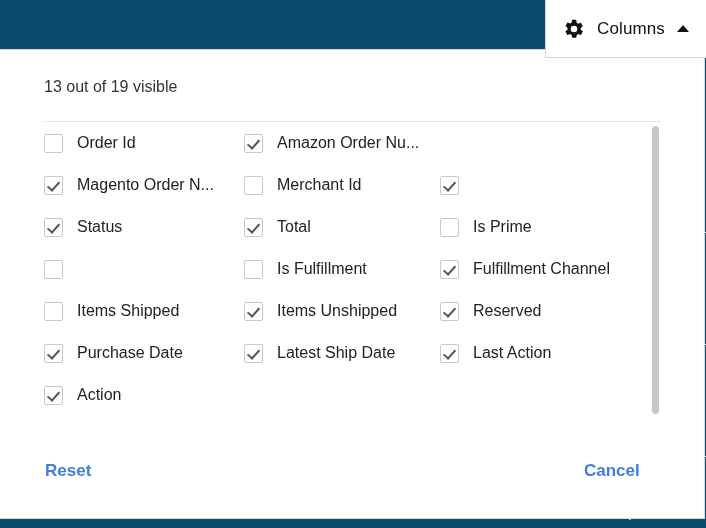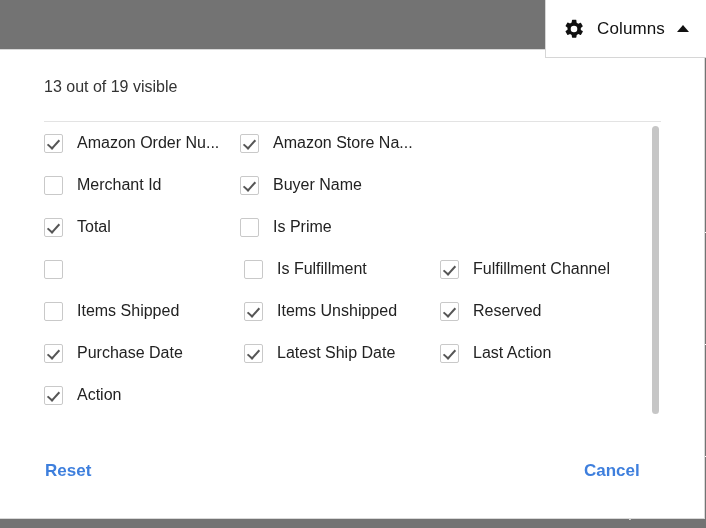--- a/index.html
+++ b/index.html
@@ -11,21 +11,21 @@
     width: 706px;
     height: 528px;
     overflow: hidden;
     font-family: "Liberation Sans", sans-serif;
     -webkit-font-smoothing: antialiased;
   }
   .screen {
     position: relative;
     width: 706px;
     height: 528px;
-    background: #737373;
+    background: #0c4a6e;
     overflow: hidden;
   }
 
   
   .bg-layer {
     position: absolute;
     inset: 0;
     z-index: 0;
   }
   .bg-perpage {
@@ -333,40 +333,47 @@
     <span class="caret-up"></span>
   </div>
 
   <div class="columns-panel">
     <div class="panel-title">13 out of 19 visible</div>
     <div class="panel-rule"></div>
 
     <div class="options-scroll">
       <div class="options-grid" id="options-grid">
           <div class="opt-row">
+            <div class="opt c1">
+              <span class="cbox"></span>
+              <span class="opt-label">Order Id</span>
+            </div>
             <div class="opt c2">
               <span class="cbox checked"></span>
               <span class="opt-label">Amazon Order Nu...</span>
             </div>
+          </div>
+          <div class="opt-row">
+            <div class="opt c1">
+              <span class="cbox checked"></span>
+              <span class="opt-label">Magento Order N...</span>
+            </div>
+            <div class="opt c2">
+              <span class="cbox"></span>
+              <span class="opt-label">Merchant Id</span>
+            </div>
             <div class="opt c3">
               <span class="cbox checked"></span>
-              <span class="opt-label">Amazon Store Na...</span>
-            </div>
-          </div>
-          <div class="opt-row">
-            <div class="opt c2">
-              <span class="cbox"></span>
-              <span class="opt-label">Merchant Id</span>
-            </div>
-            <div class="opt c3">
-              <span class="cbox checked"></span>
-              <span class="opt-label">Buyer Name</span>
-            </div>
-          </div>
-          <div class="opt-row">
+            </div>
+          </div>
+          <div class="opt-row">
+            <div class="opt c1">
+              <span class="cbox checked"></span>
+              <span class="opt-label">Status</span>
+            </div>
             <div class="opt c2">
               <span class="cbox checked"></span>
               <span class="opt-label">Total</span>
             </div>
             <div class="opt c3">
               <span class="cbox"></span>
               <span class="opt-label">Is Prime</span>
             </div>
           </div>
           <div class="opt-row">

